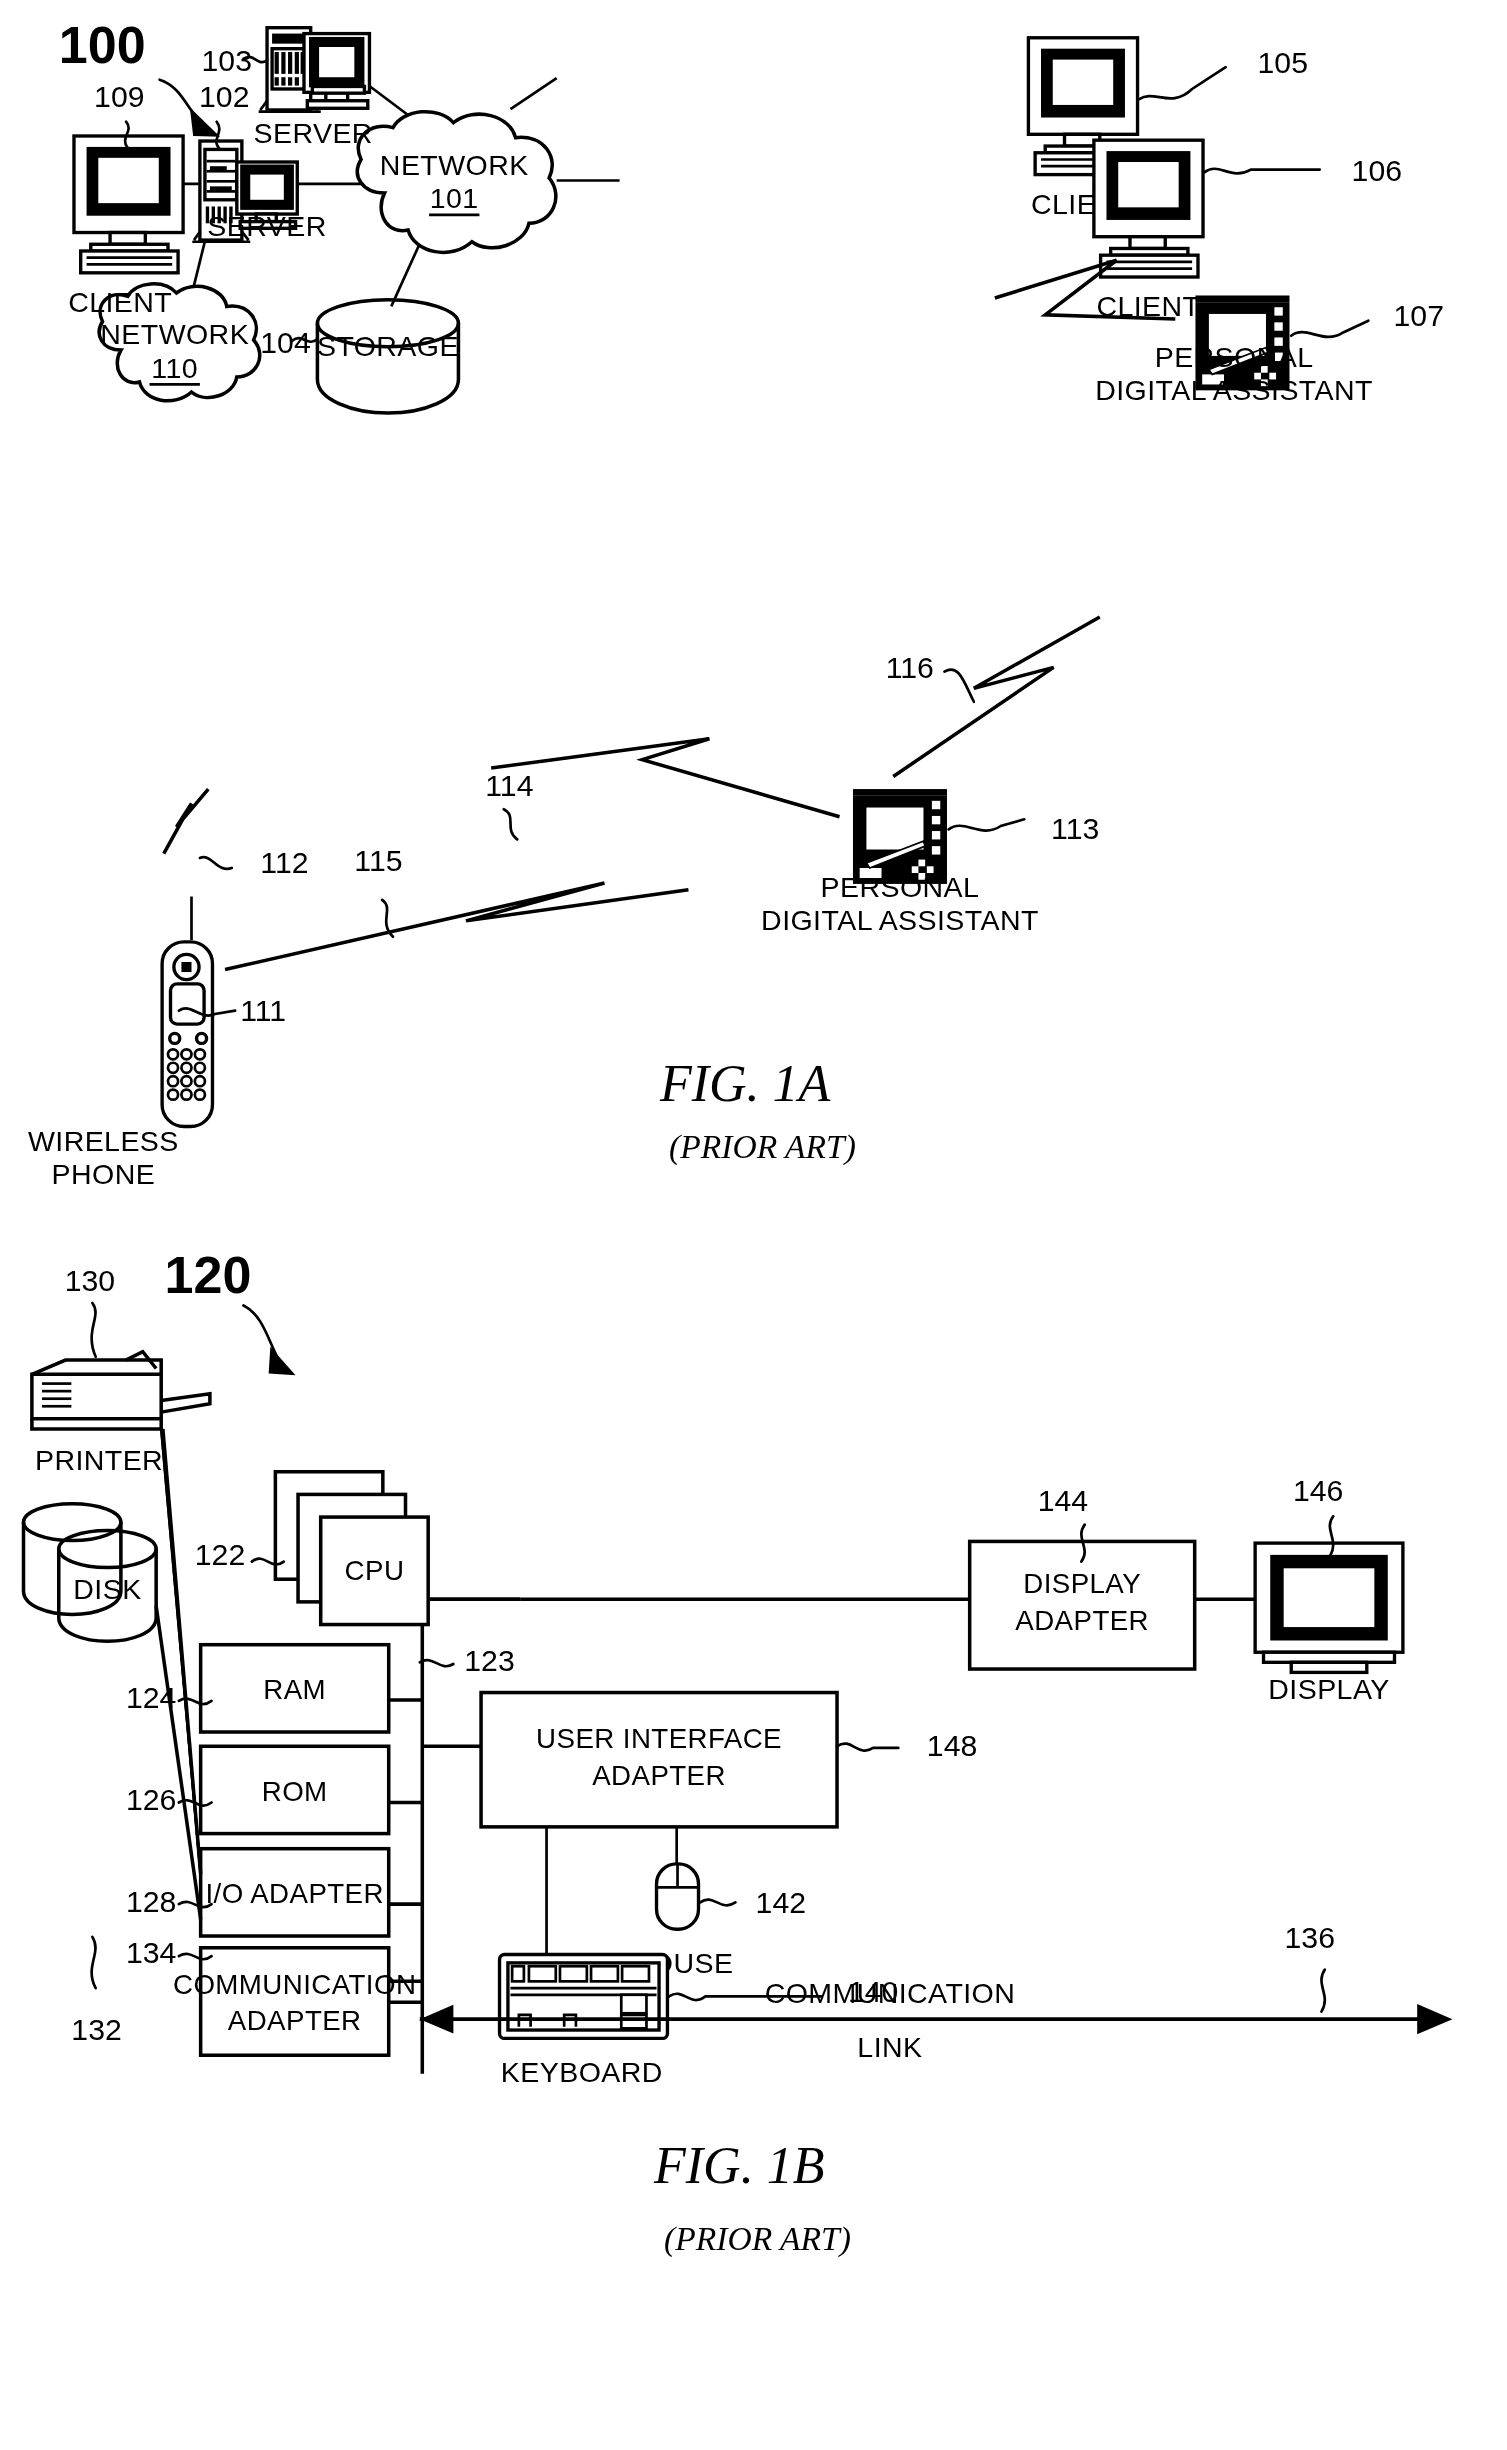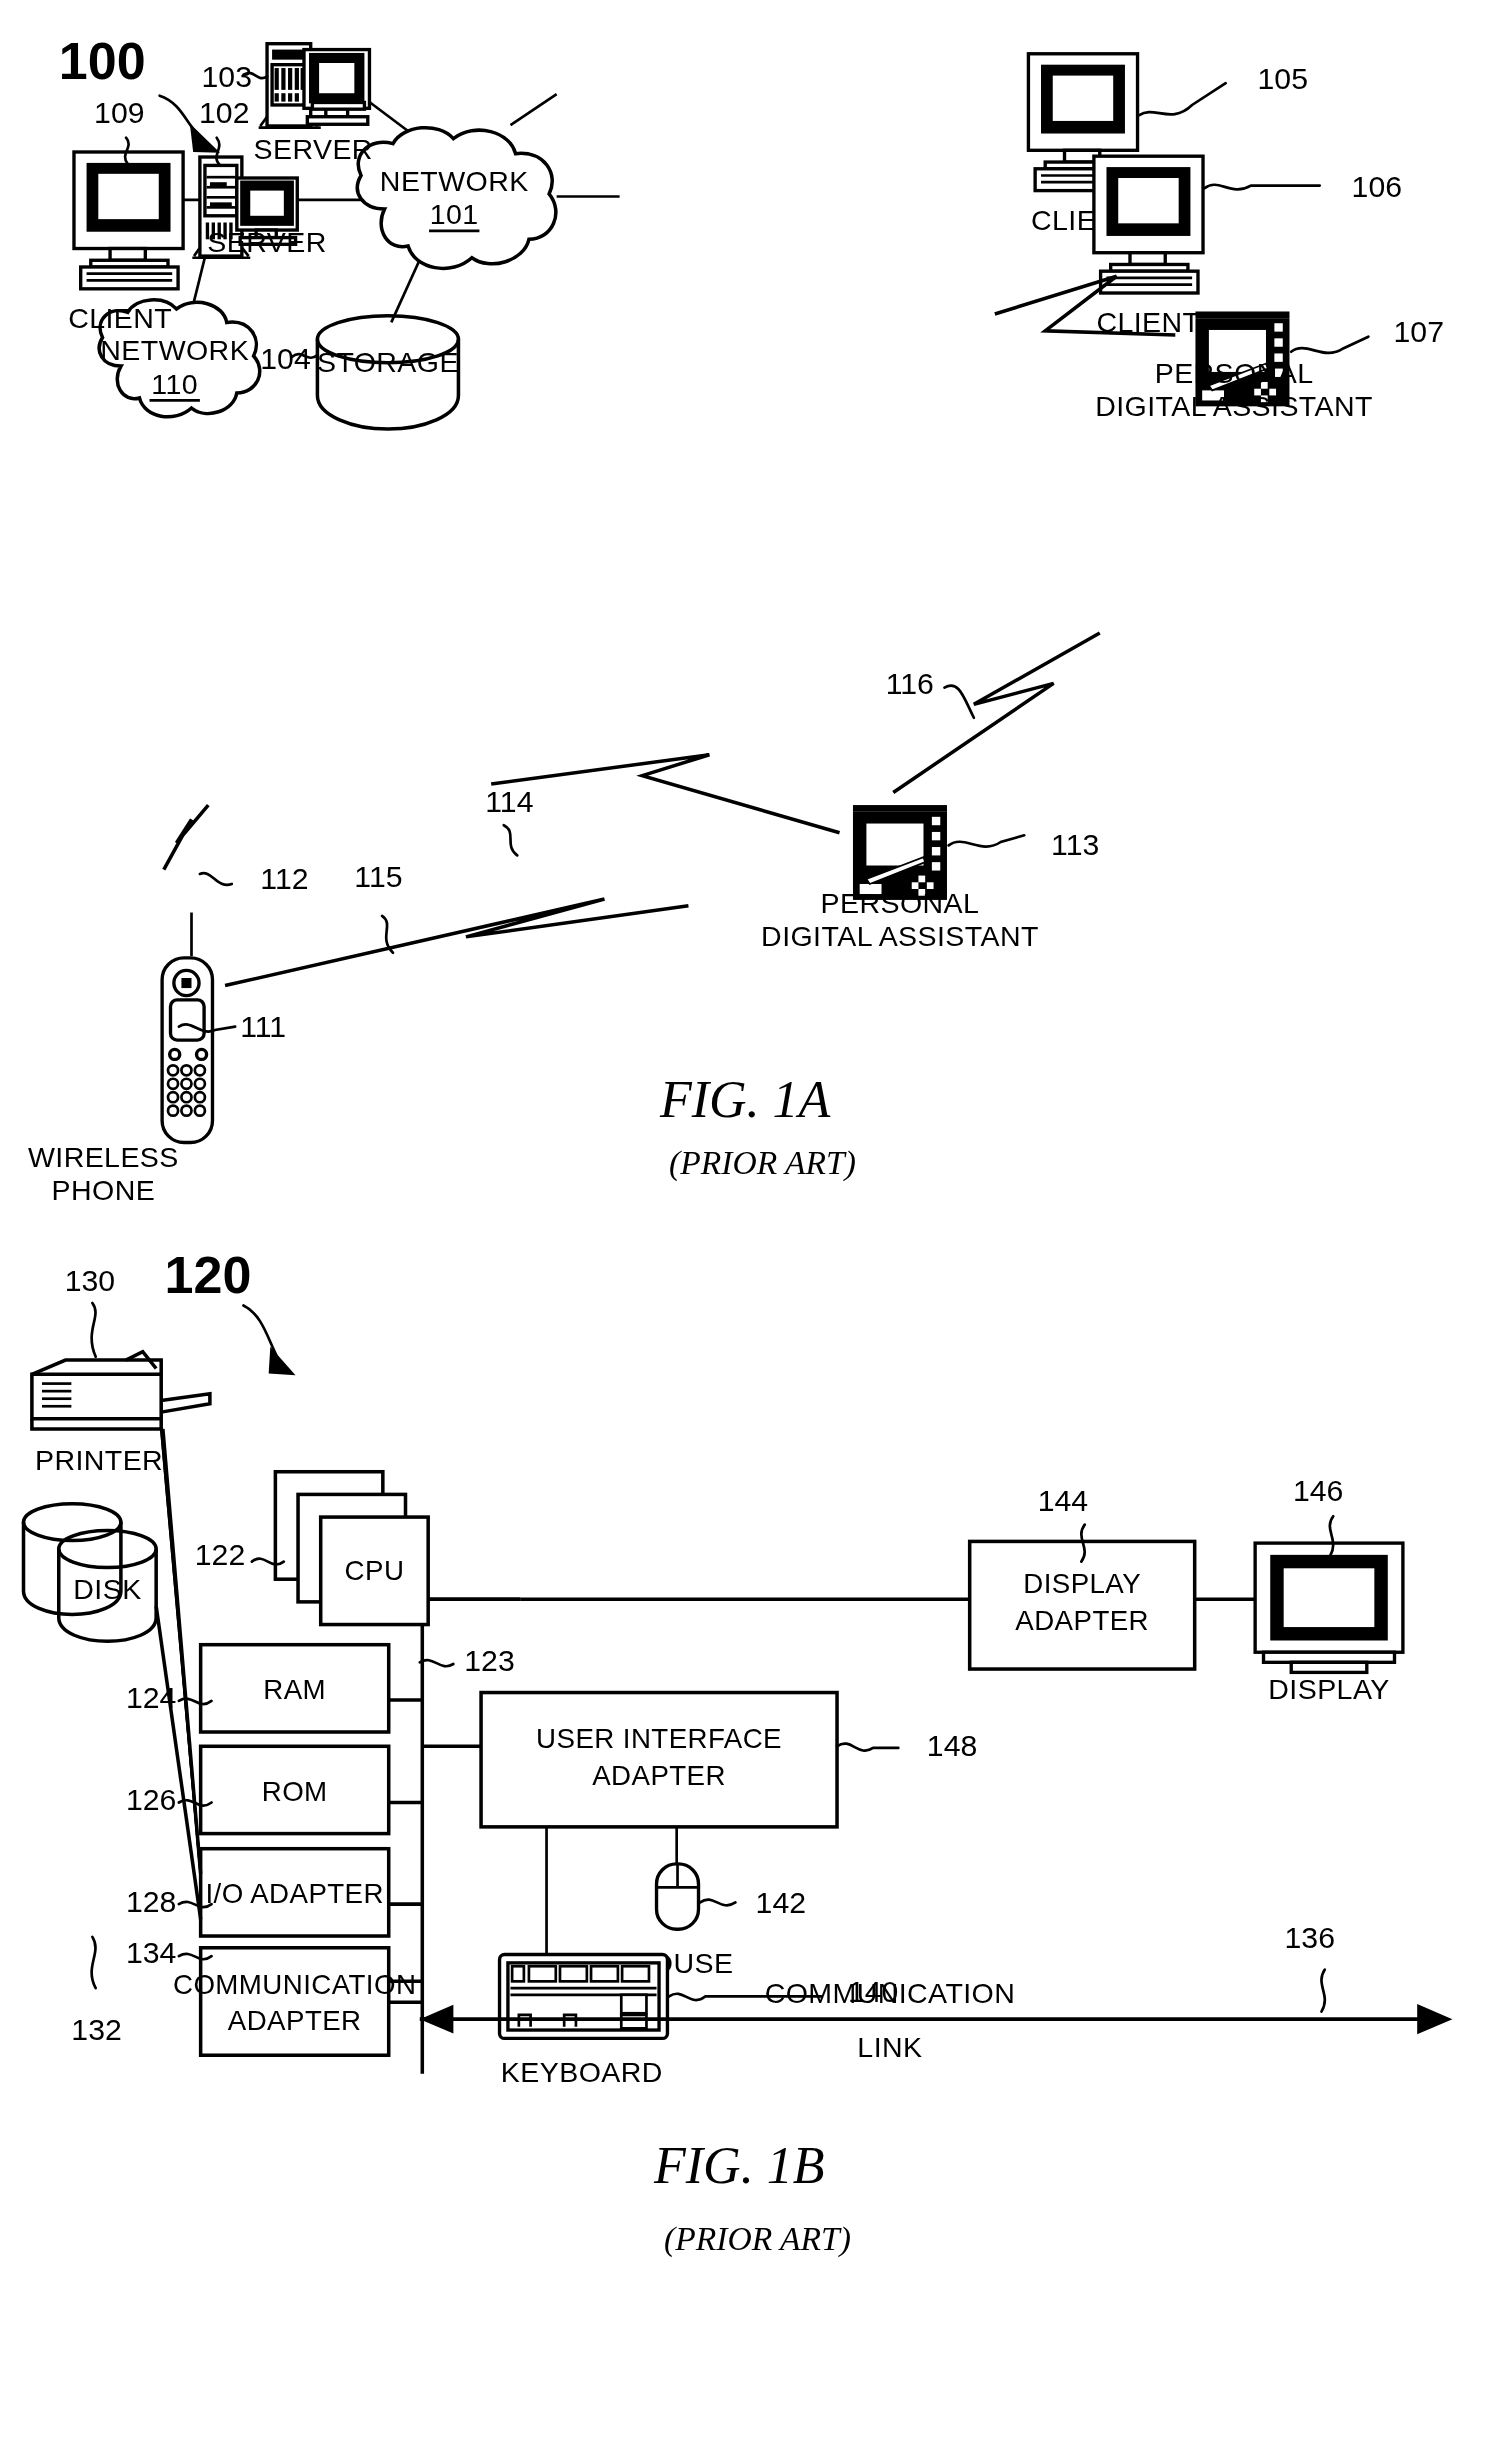--- a/index.html
+++ b/index.html
@@ -16,21 +16,21 @@
     width: 1507px;
     height: 2450px;
     background: #ffffff;
     overflow: hidden;
   }
   .fig {
     position: absolute;
     left: 0;
     width: 1507px;
   }
-  #fig1a { top: 16px; height: 1192px; text-align: center; }
+  #fig1a { top: 0; height: 1192px; text-align: center; }
   #fig1b { top: 1192px; height: 1258px; }
   svg { display: block; }
   text {
     font-family: "Liberation Sans", sans-serif;
     fill: #000;
   }
   text.lbl   { font-size: 34px; letter-spacing: 0.5px; }
   text.num   { font-size: 36px; }
   text.big   { font-size: 62px; font-weight: bold; }
   text.cap   { font-family: "Liberation Serif", serif; font-style: italic; font-size: 62px; }

